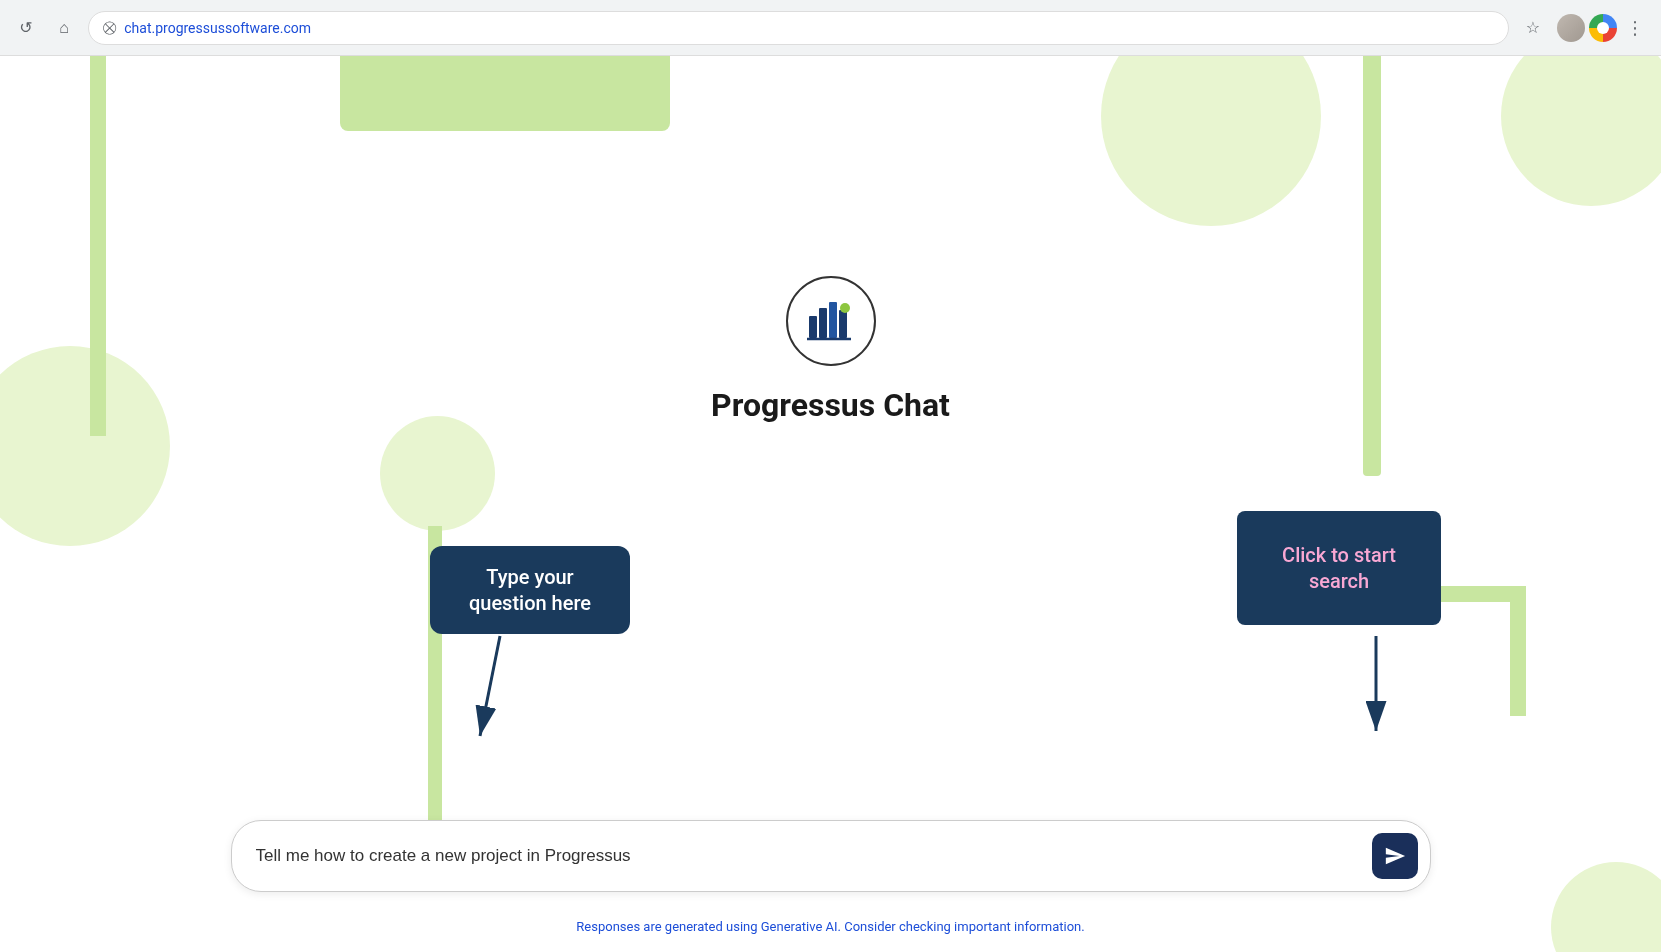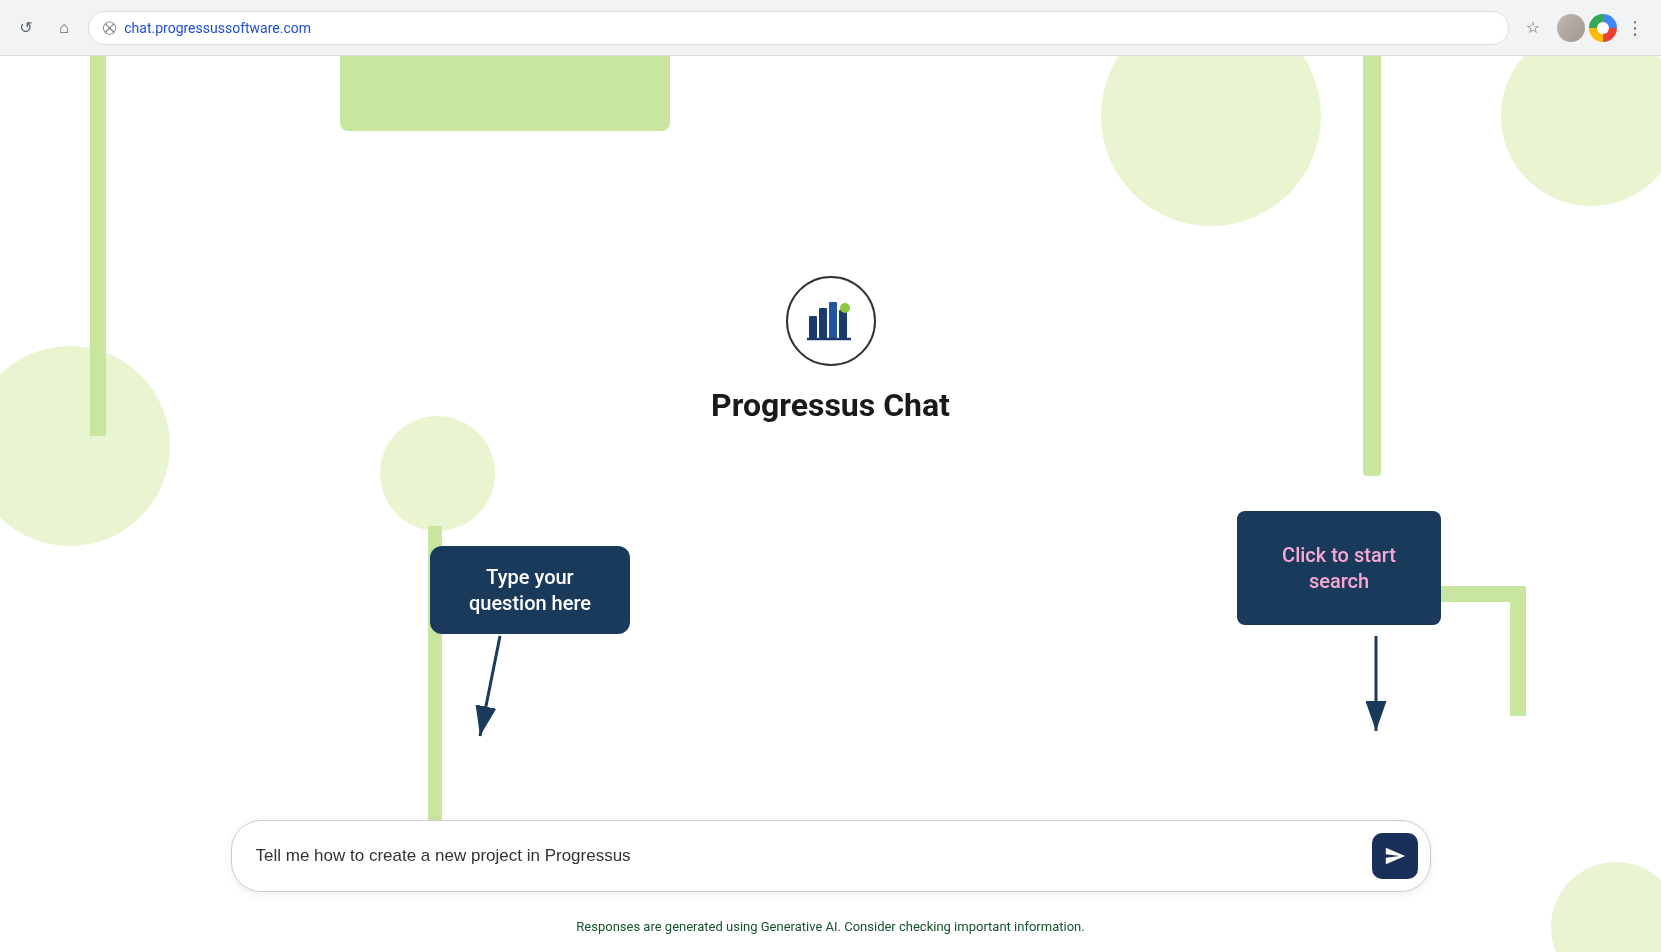--- a/index.html
+++ b/index.html
@@ -215,21 +215,21 @@
       fill: #fff;
     }
 
     
     .disclaimer {
       position: absolute;
       bottom: 18px;
       left: 50%;
       transform: translateX(-50%);
       font-size: 13px;
-      color: #14532d;
+      color: #1d4ed8;
       white-space: nowrap;
       text-align: left;
     }
 
     
     .tooltip-type {
       position: absolute;
       top: 490px;
       left: 430px;
       background: #1a3a5c;

